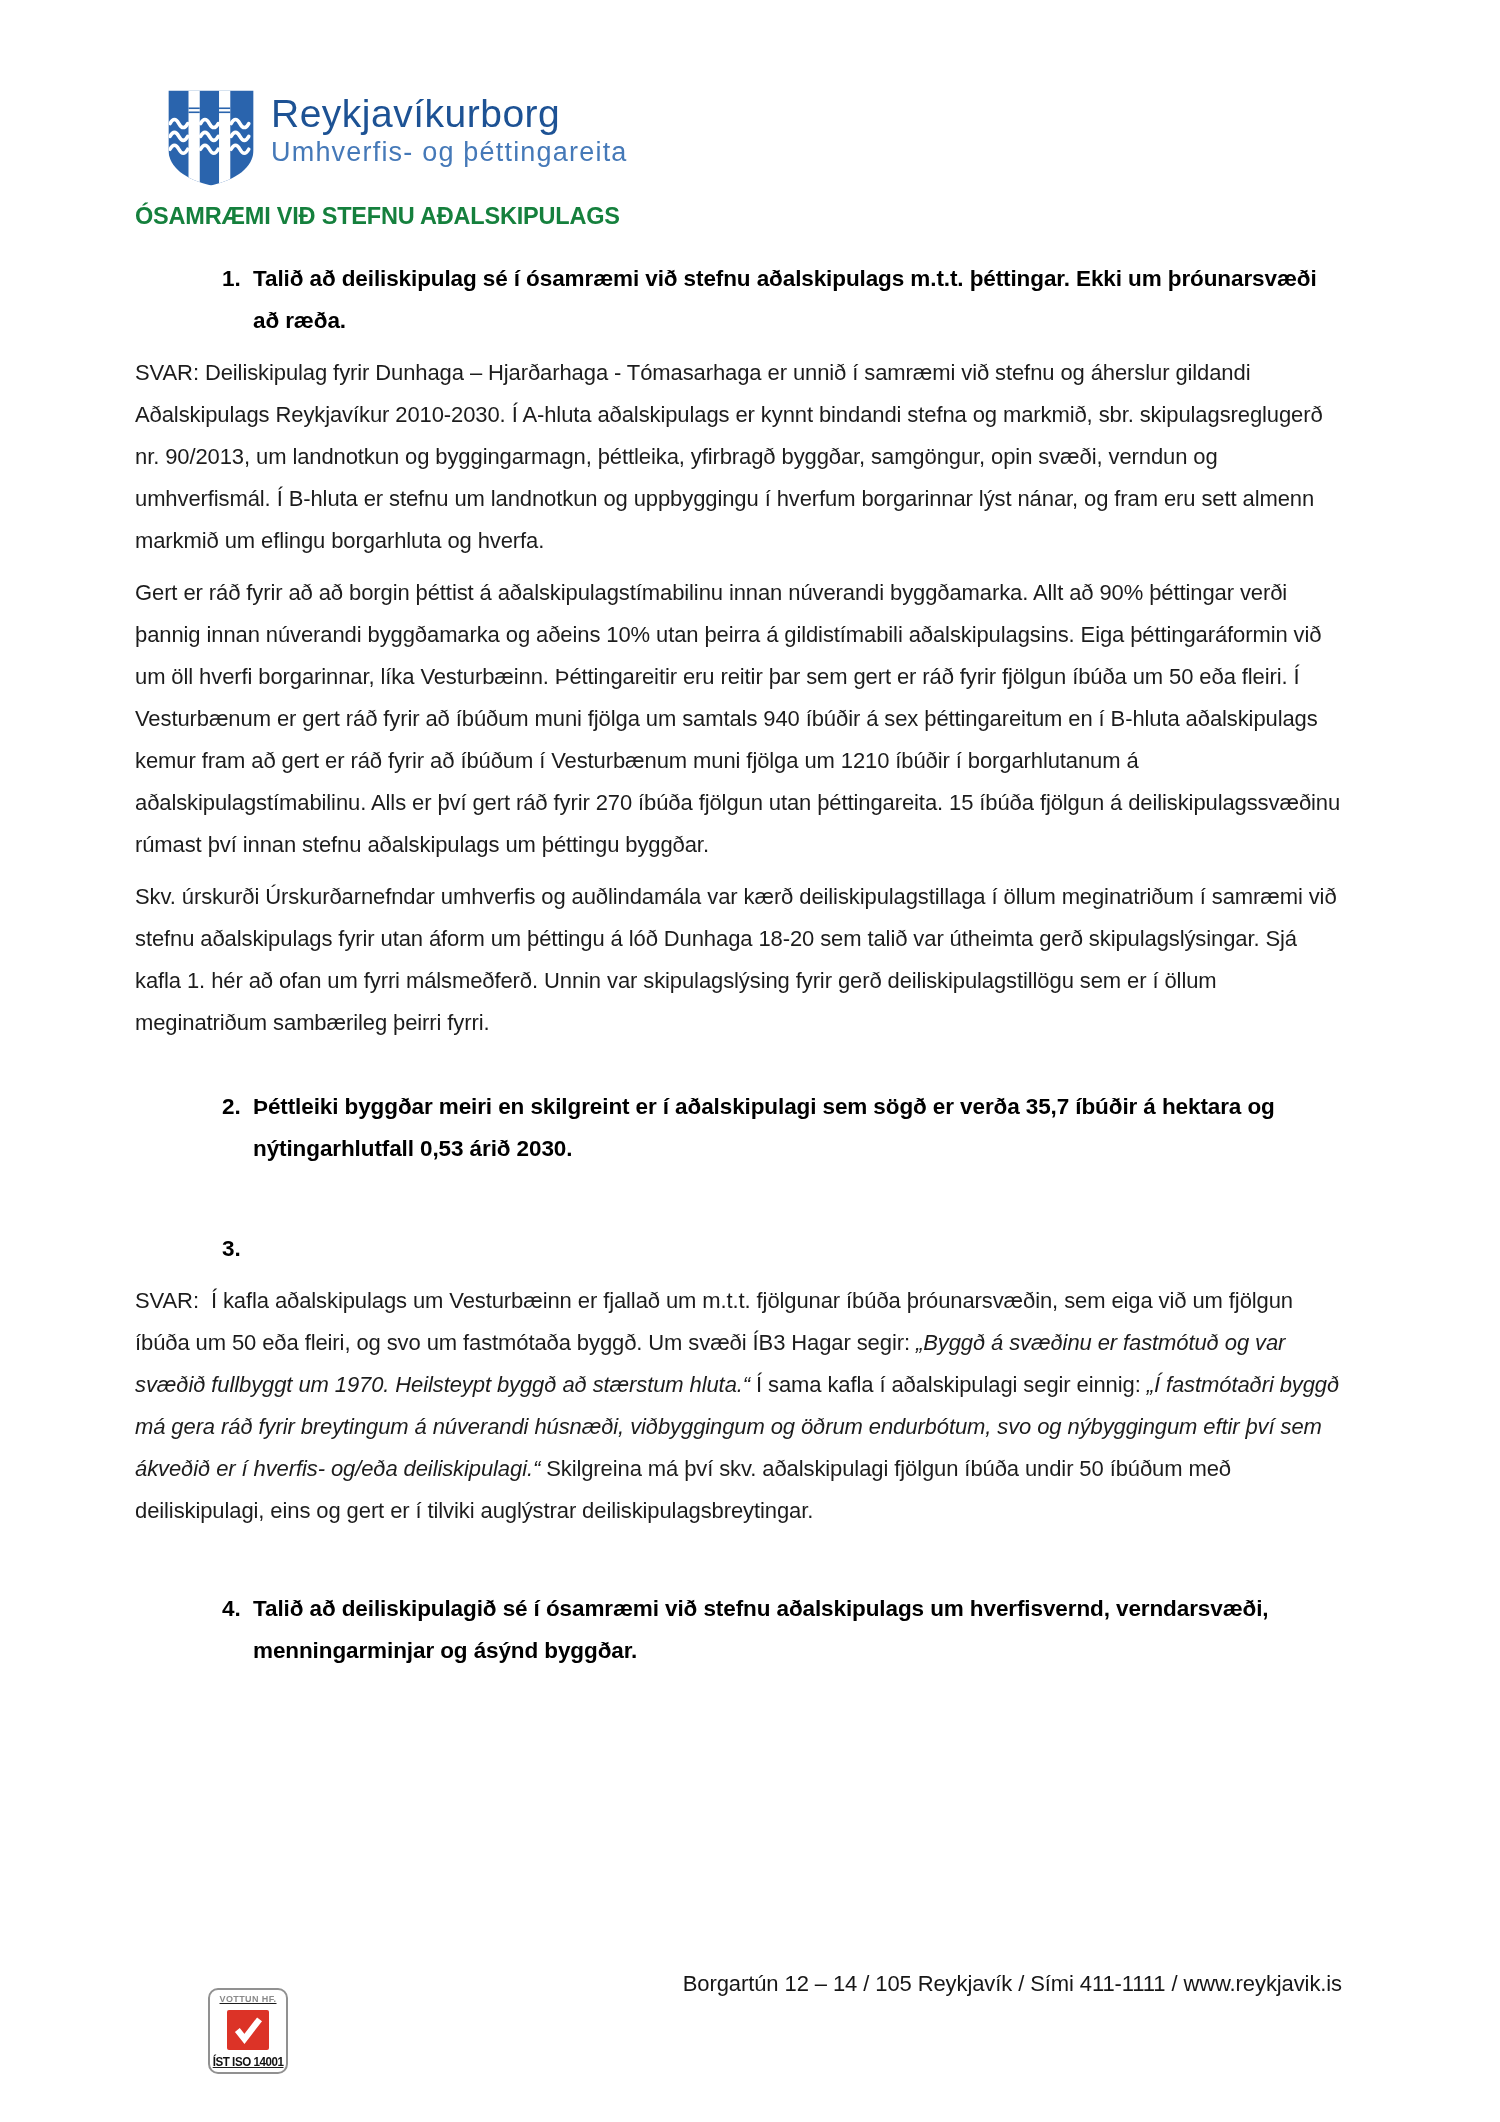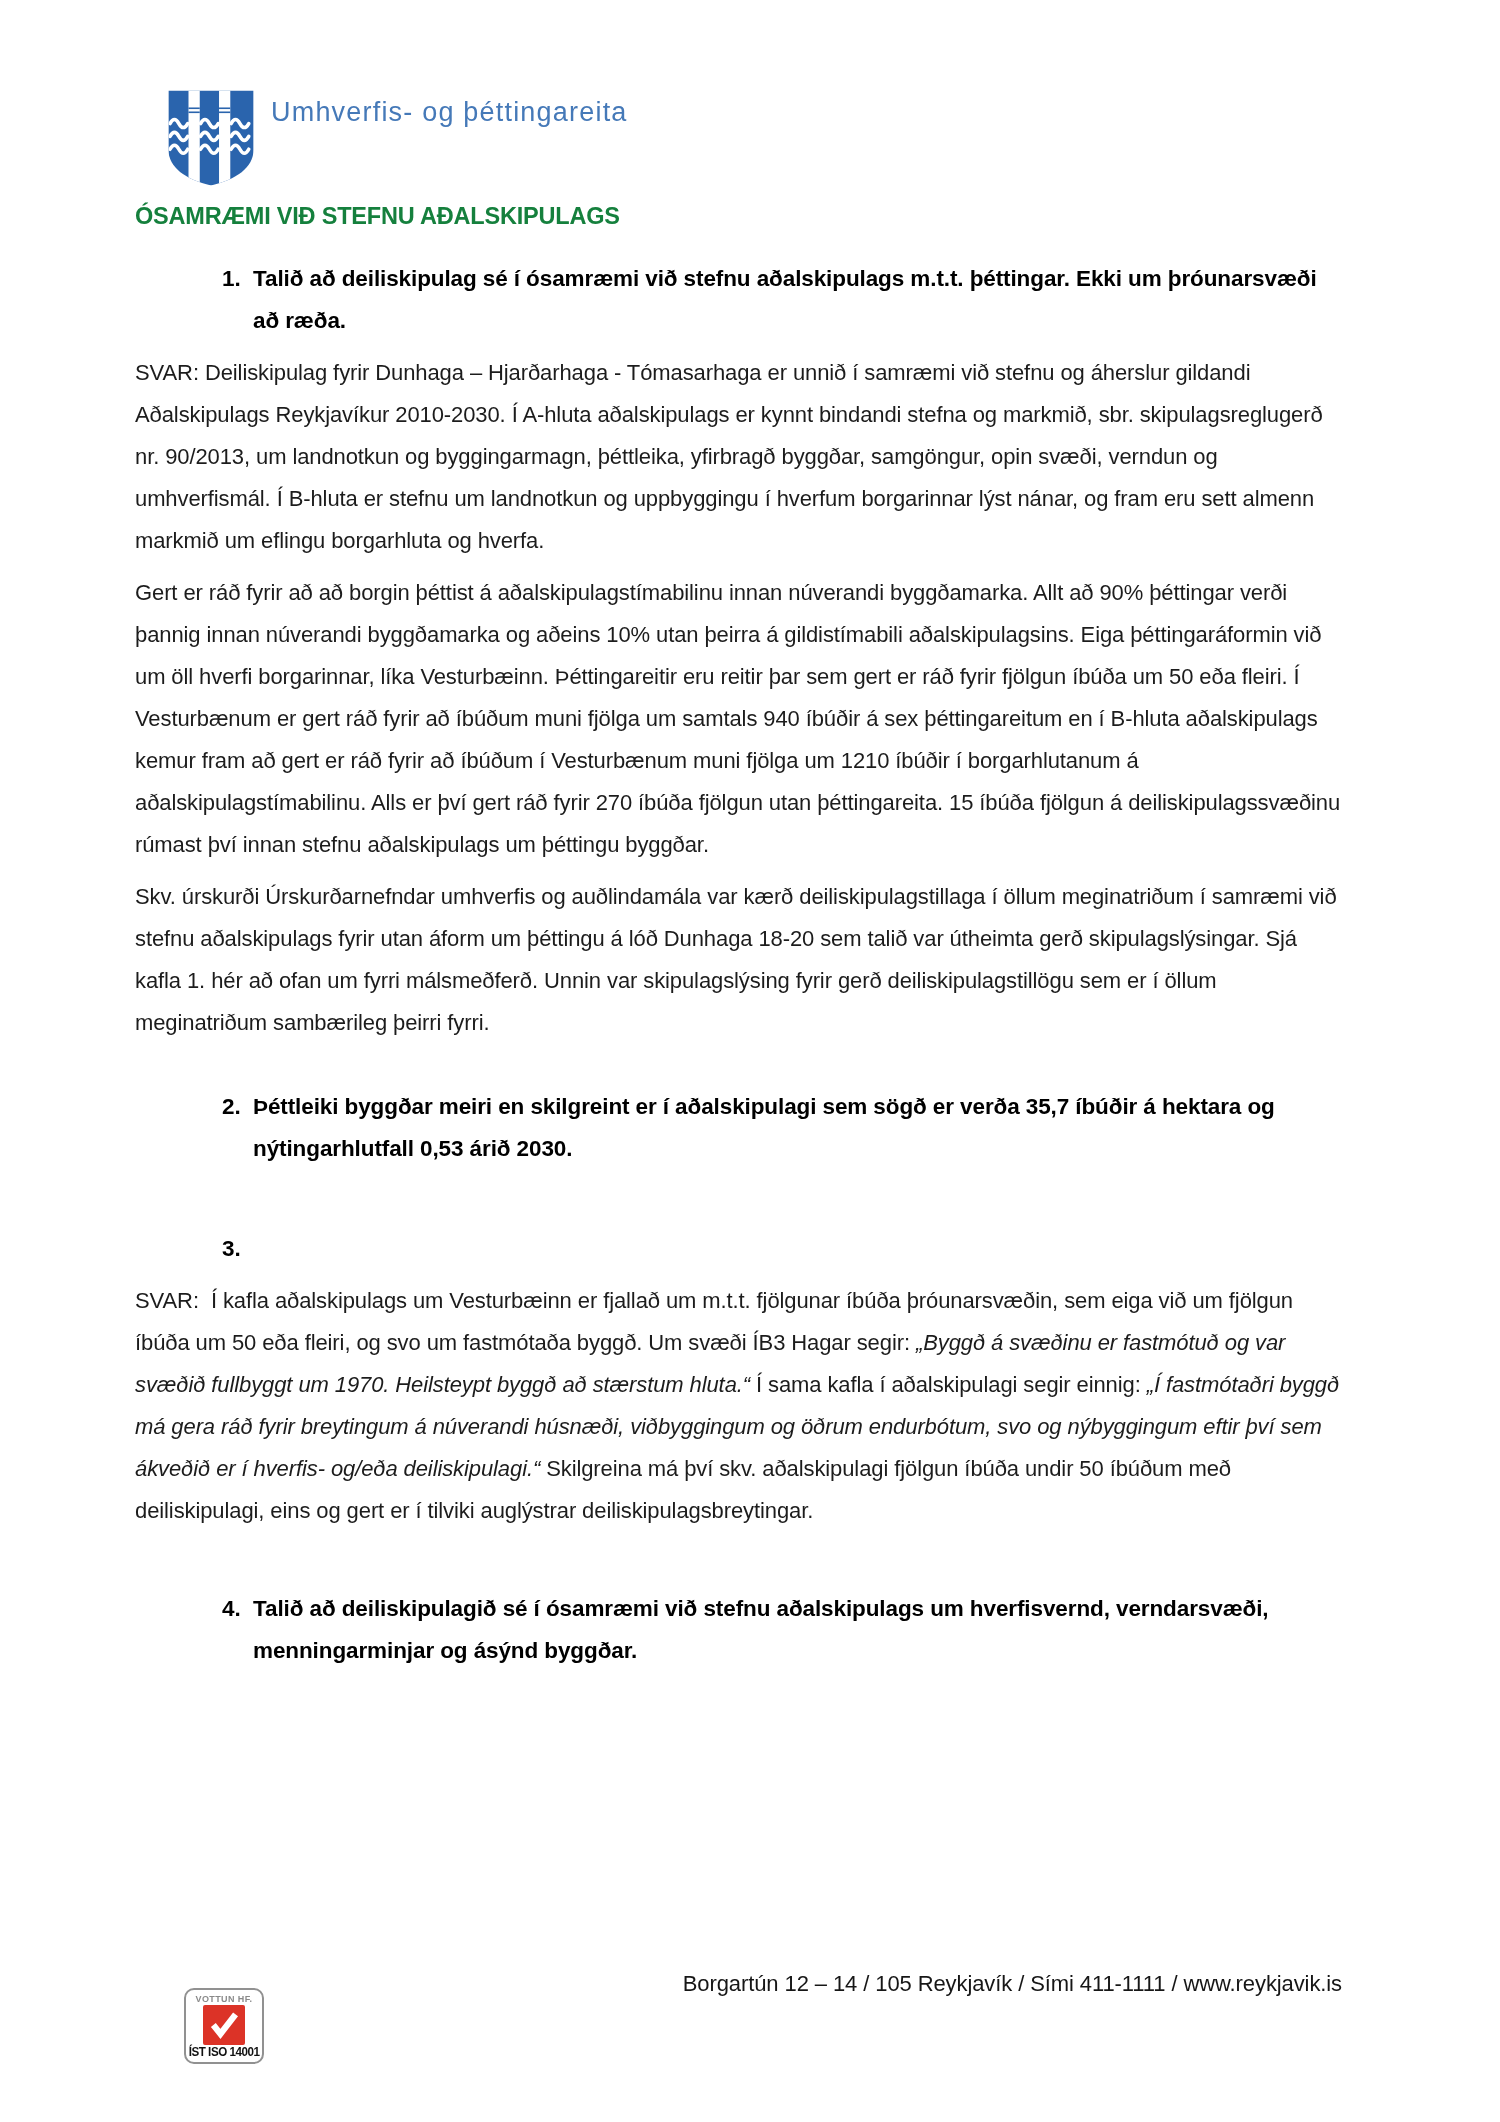--- a/index.html
+++ b/index.html
@@ -27,24 +27,24 @@
   .mt-item3 { margin-top:58px; }
   .mt-item4 { margin-top:56px; }
 
   
   .para { font-size:22px; line-height:42px; letter-spacing:-0.1px;
           margin:10px 0 0 0; white-space:pre-wrap; color:#1c1c1c; }
   .it { font-style:italic; }
 
   
   .iso-badge {
-    position:absolute; left:184px; top:1988px; width:80px; height:76px;
+    position:absolute; left:208px; top:1988px; width:80px; height:86px;
     border:2px solid #919191; border-radius:10px; background:#fff;
     box-sizing:border-box; display:flex; flex-direction:column;
-    align-items:center; justify-content:space-between; padding:4px 2px 3px 2px;
+    align-items:center; justify-content:space-between; padding:4px 2px 3px 2px;text-decoration:underline;
   }
   .badge-top { font-size:9px; font-weight:bold; color:#8a8a8a; letter-spacing:0.4px; }
   .badge-square { width:42px; height:40px; background:#dc3327; border-radius:2px;
                   display:flex; align-items:center; justify-content:center; }
   .badge-bottom { font-size:12.5px; font-weight:bold; color:#111;
                   letter-spacing:-0.5px; transform:scaleX(0.93); white-space:nowrap; }
   .footer-address { position:absolute; top:1971px; right:158px;
                     font-size:22px; color:#161616; letter-spacing:-0.1px; }
 </style>
 </head>
@@ -75,20 +75,21 @@
             <path d="M43,44 q5.5,-10 11,0 q5.5,10 11,0"></path>
             <path d="M43,60 q5.5,-10 11,0 q5.5,10 11,0"></path>
             <path d="M43,76 q5.5,-10 11,0 q5.5,10 11,0"></path>
             <path d="M81,44 q5.5,-10 11,0 q5.5,10 11,0"></path>
             <path d="M81,60 q5.5,-10 11,0 q5.5,10 11,0"></path>
             <path d="M81,76 q5.5,-10 11,0 q5.5,10 11,0"></path>
           </g>
         </g>
       </svg>
       <div class="logo-text">
+        <div class="org-name">Reykjavíkurborg</div>
         <div class="org-dept">Umhverfis- og þéttingareita</div>
       </div>
     </div>
 
     <h1 class="doc-title">ÓSAMRÆMI VIÐ STEFNU AÐALSKIPULAGS</h1>
 
     <div class="item mt-item1">
       <span class="num">1.</span>
       <span class="item-text">Talið að deiliskipulag sé í ósamræmi við stefnu aðalskipulags m.t.t. þéttingar. Ekki um þróunarsvæði að ræða.</span>
     </div>

